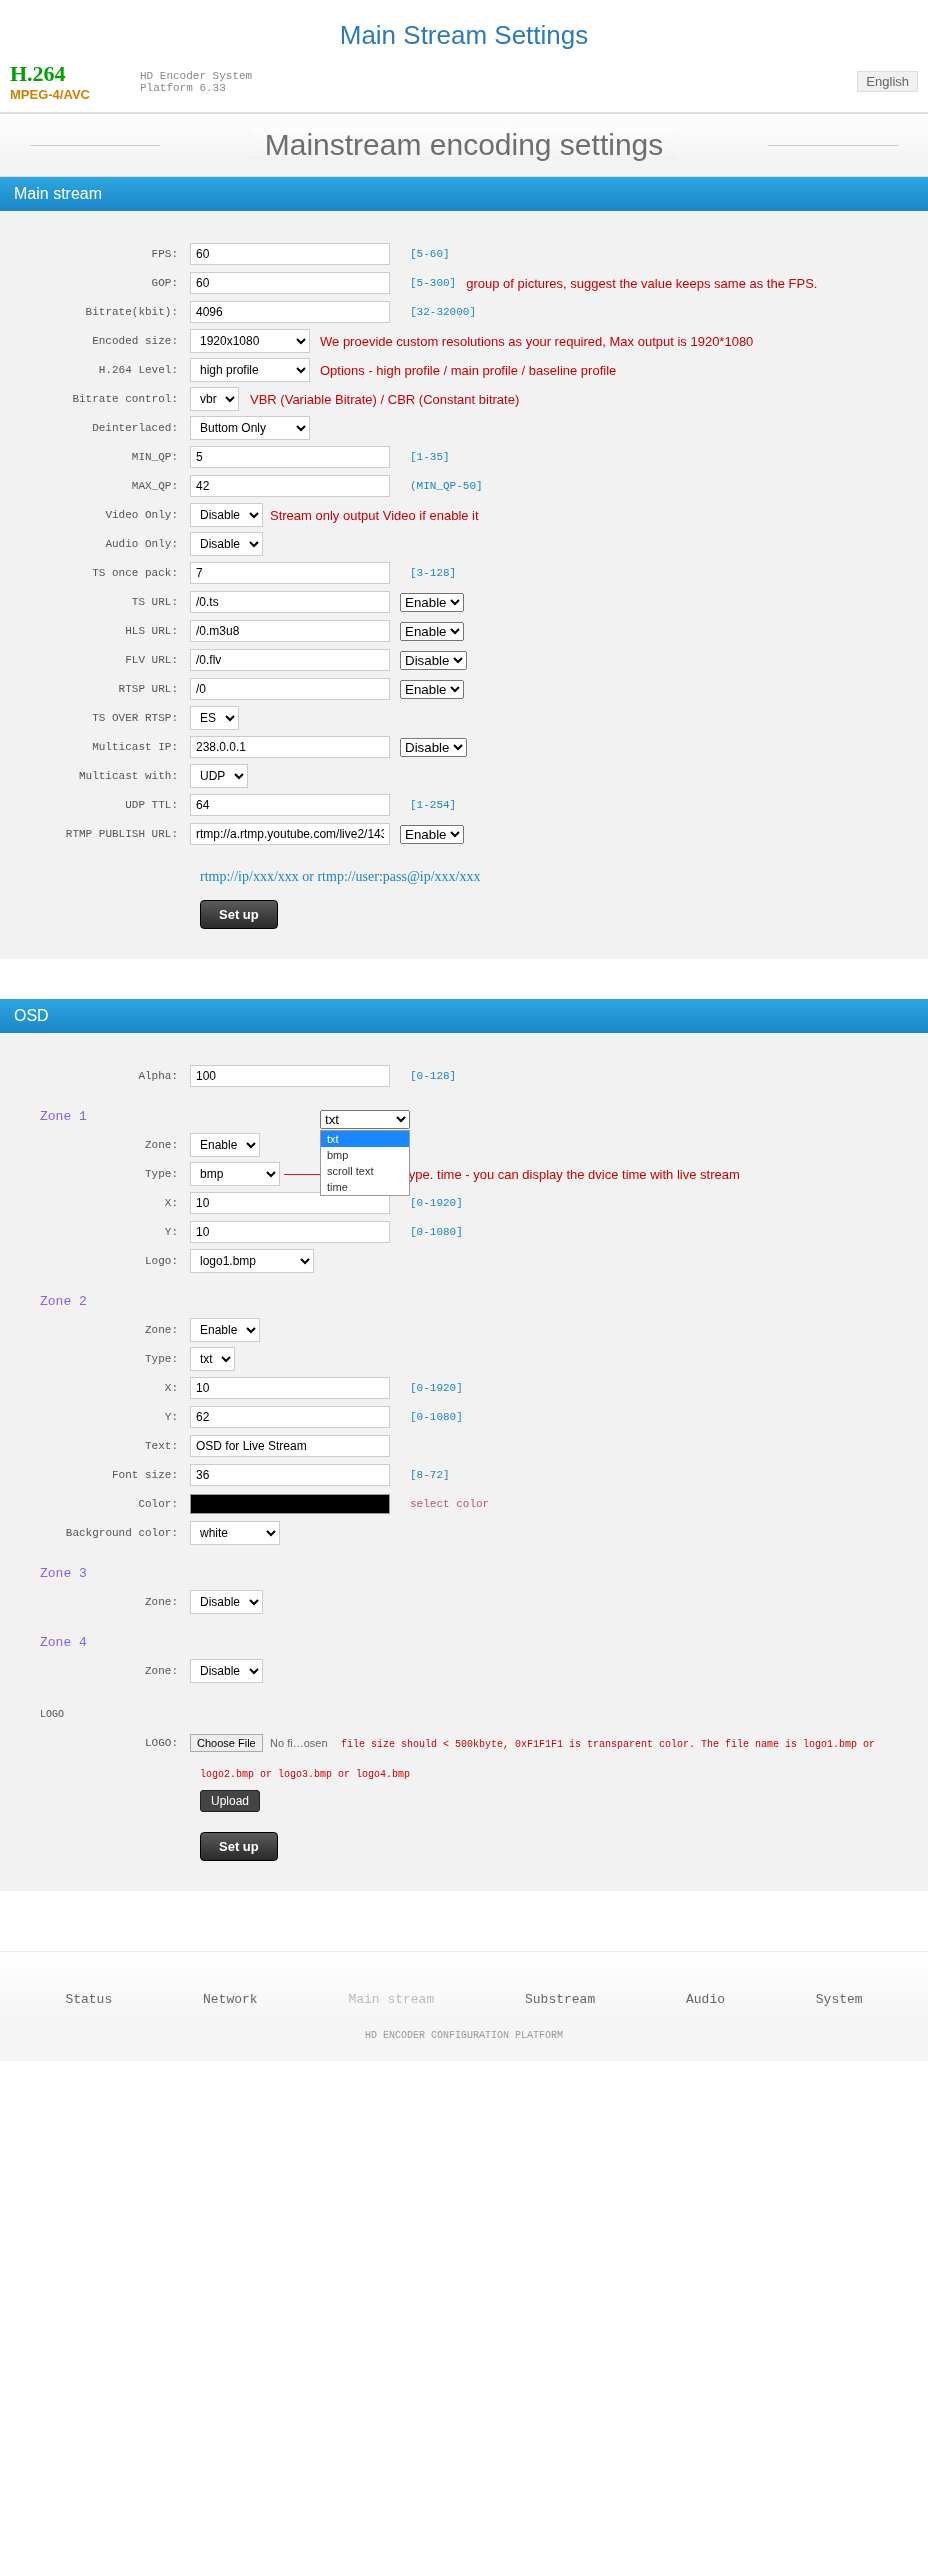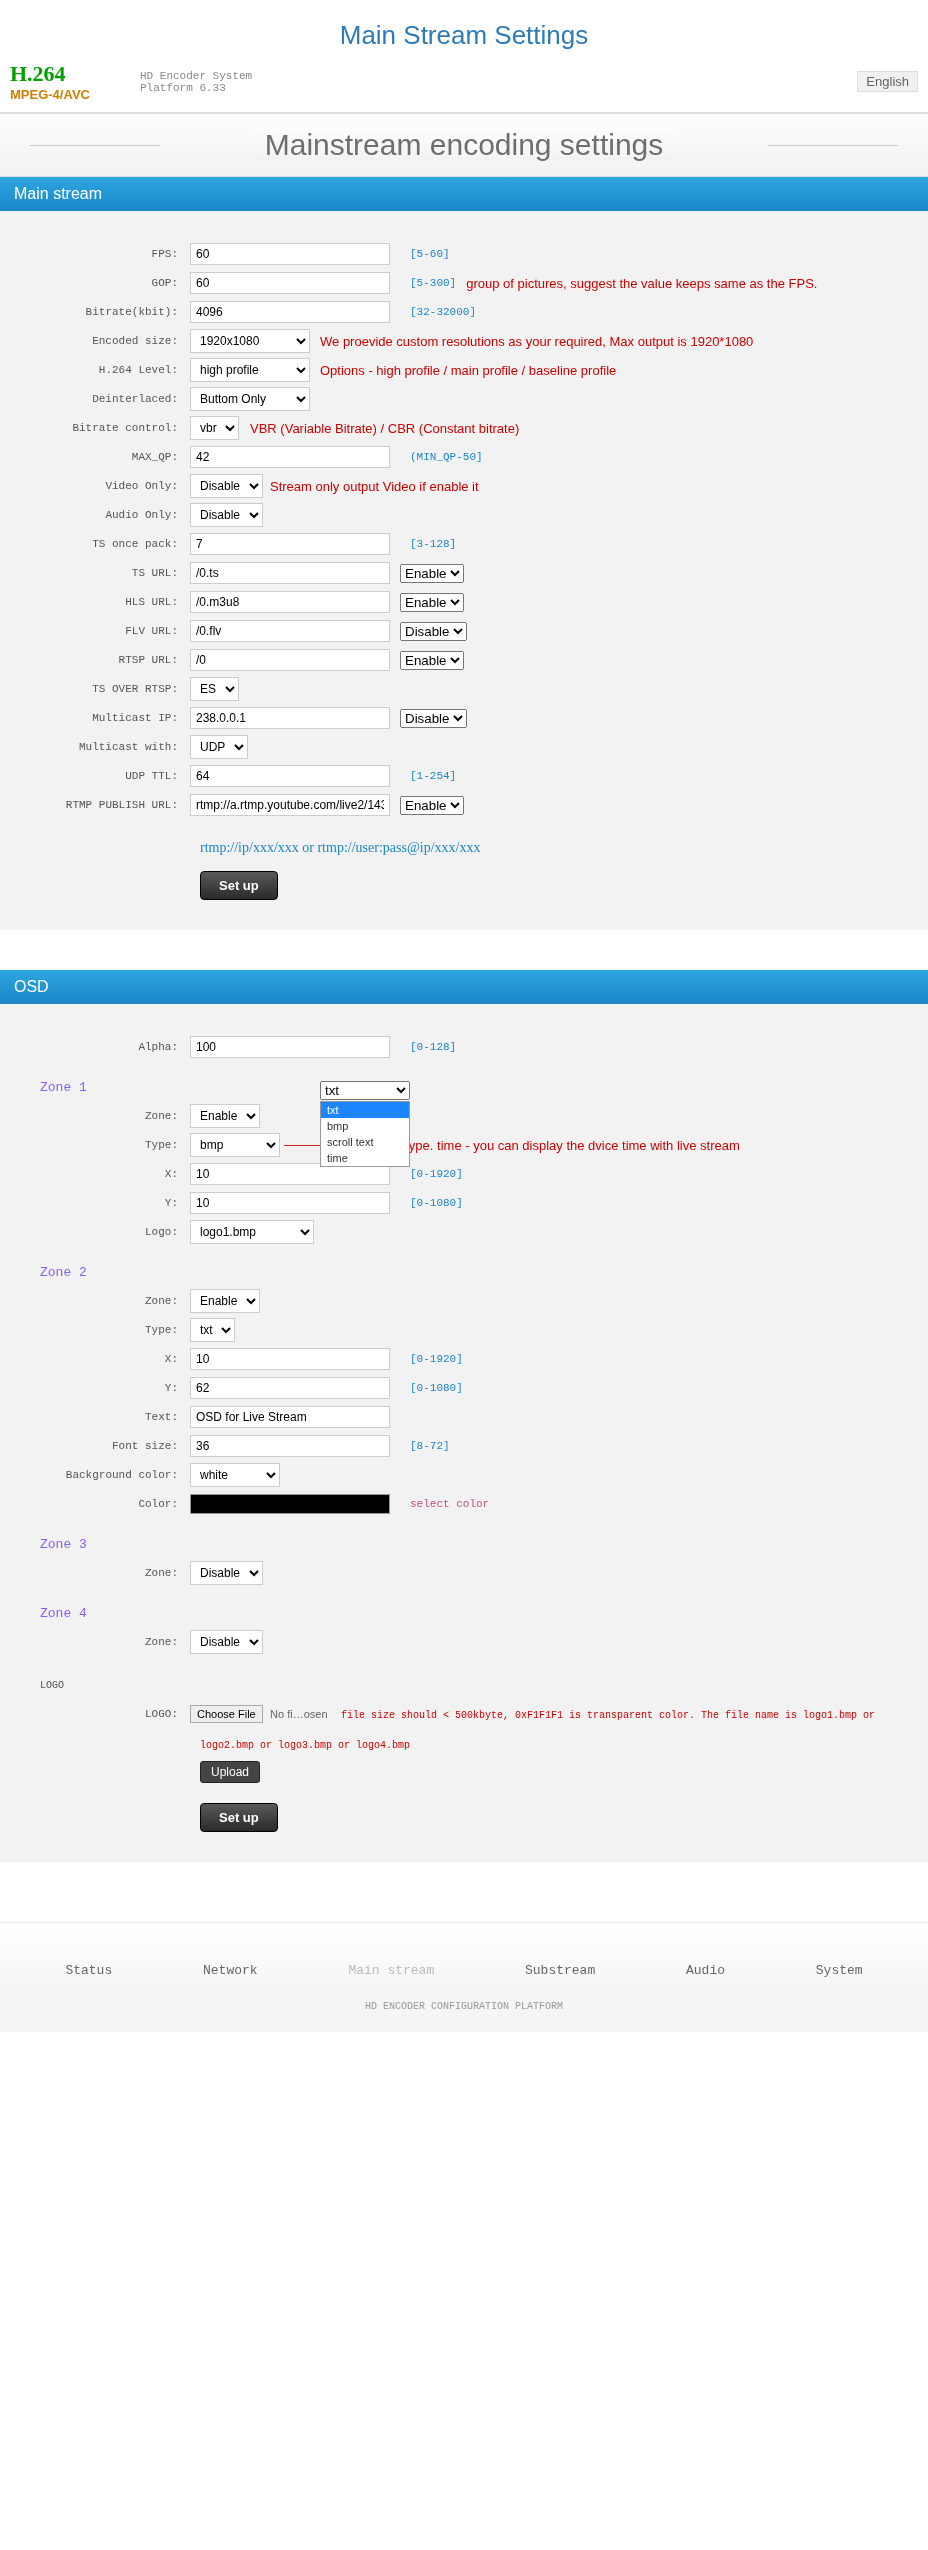--- a/index.html
+++ b/index.html
@@ -96,30 +96,35 @@
         <div class="red" style="margin-left:-80px">We proevide custom resolutions as your required, Max output is 1920*1080</div>
       </div>
 
     <div class="row">
         <div class="lbl">H.264 Level:</div>
         <div class="ctrl"><select class="sel-narrow" style="width:120px"><option>high profile</option></select></div>
         <div class="red" style="margin-left:-80px">Options - high profile / main profile / baseline profile</div>
       </div>
 
     <div class="row">
-        <div class="lbl">Deinterlaced:</div>
-        <div class="ctrl"><select class="sel-narrow" style="width:120px"><option>Buttom Only</option></select></div>
-      </div>
-
-    <div class="row">
         <div class="lbl">Bitrate control:</div>
         <div class="ctrl"><select class="sel-narrow"><option>vbr</option></select></div>
         <div class="red" style="margin-left:-150px">VBR (Variable Bitrate) / CBR (Constant bitrate)</div>
       </div>
 
+    <div class="row">
+        <div class="lbl">Deinterlaced:</div>
+        <div class="ctrl"><select class="sel-narrow" style="width:120px"><option>Buttom Only</option></select></div>
+      </div>
+
+    <div class="row">
+        <div class="lbl">MIN_QP:</div>
+        <div class="ctrl"><input type="text" value="5" style=""></div>
+        <div class="hint">[1-35]</div>
+      </div>
 
     <div class="row">
         <div class="lbl">MAX_QP:</div>
         <div class="ctrl"><input type="text" value="42" style=""></div>
         <div class="hint">(MIN_QP-50]</div>
       </div>
 
     <div class="row">
         <div class="lbl">Video Only:</div>
         <div class="ctrl"><select class="sel-narrow"><option>Disable</option></select></div>
@@ -262,29 +267,29 @@
     <div class="row">
         <div class="lbl">Text:</div>
         <div class="ctrl"><input type="text" value="OSD for Live Stream" style=""></div>
       </div>
     <div class="row">
         <div class="lbl">Font size:</div>
         <div class="ctrl"><input type="text" value="36" style=""></div>
         <div class="hint">[8-72]</div>
       </div>
     <div class="row">
-        <div class="lbl">Background color:</div>
-        <div class="ctrl"><select class="sel-narrow" style="width:90px"><option>white</option></select></div>
-      </div>
-    <div class="row">
         <div class="lbl">Color:</div>
         <div class="ctrl">
           <div class="color-box"></div>
         </div>
         <div class="select-color">select color</div>
+      </div>
+    <div class="row">
+        <div class="lbl">Background color:</div>
+        <div class="ctrl"><select class="sel-narrow" style="width:90px"><option>white</option></select></div>
       </div>
 
     <div class="zone-head">Zone 3</div>
     <div class="row">
         <div class="lbl">Zone:</div>
         <div class="ctrl"><select class="sel-narrow"><option>Disable</option></select></div>
       </div>
 
     <div class="zone-head">Zone 4</div>
     <div class="row">

